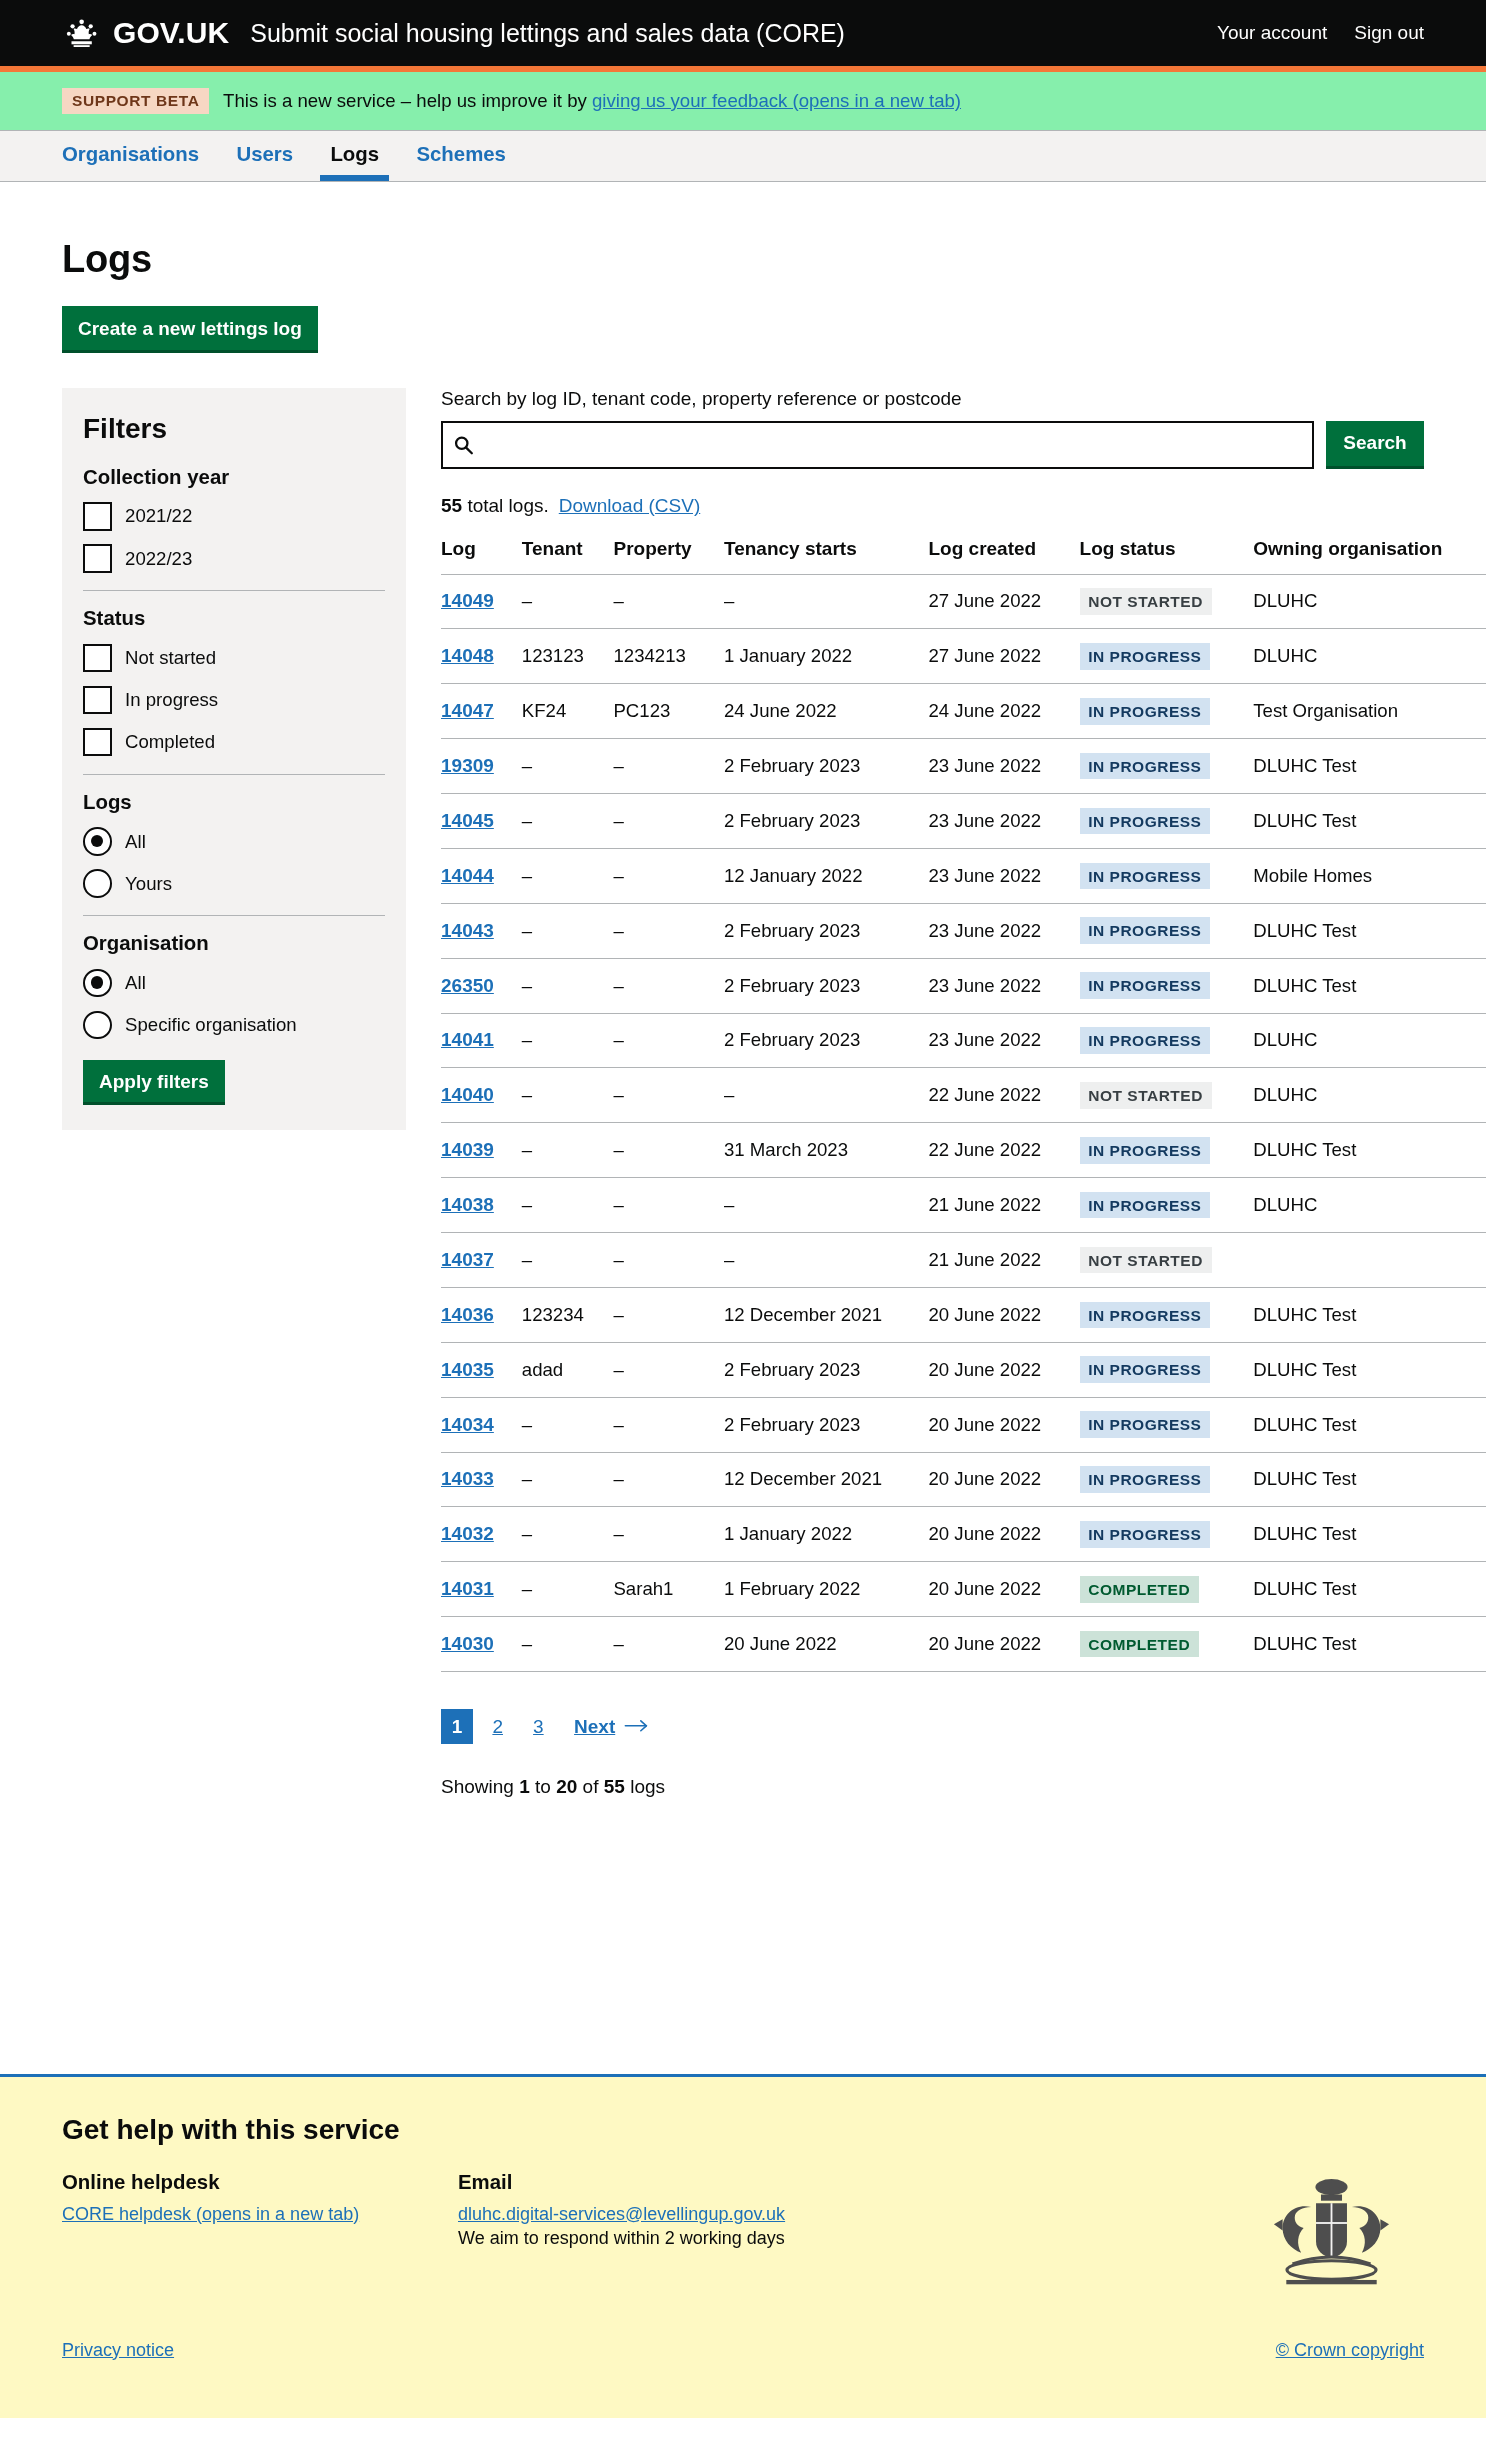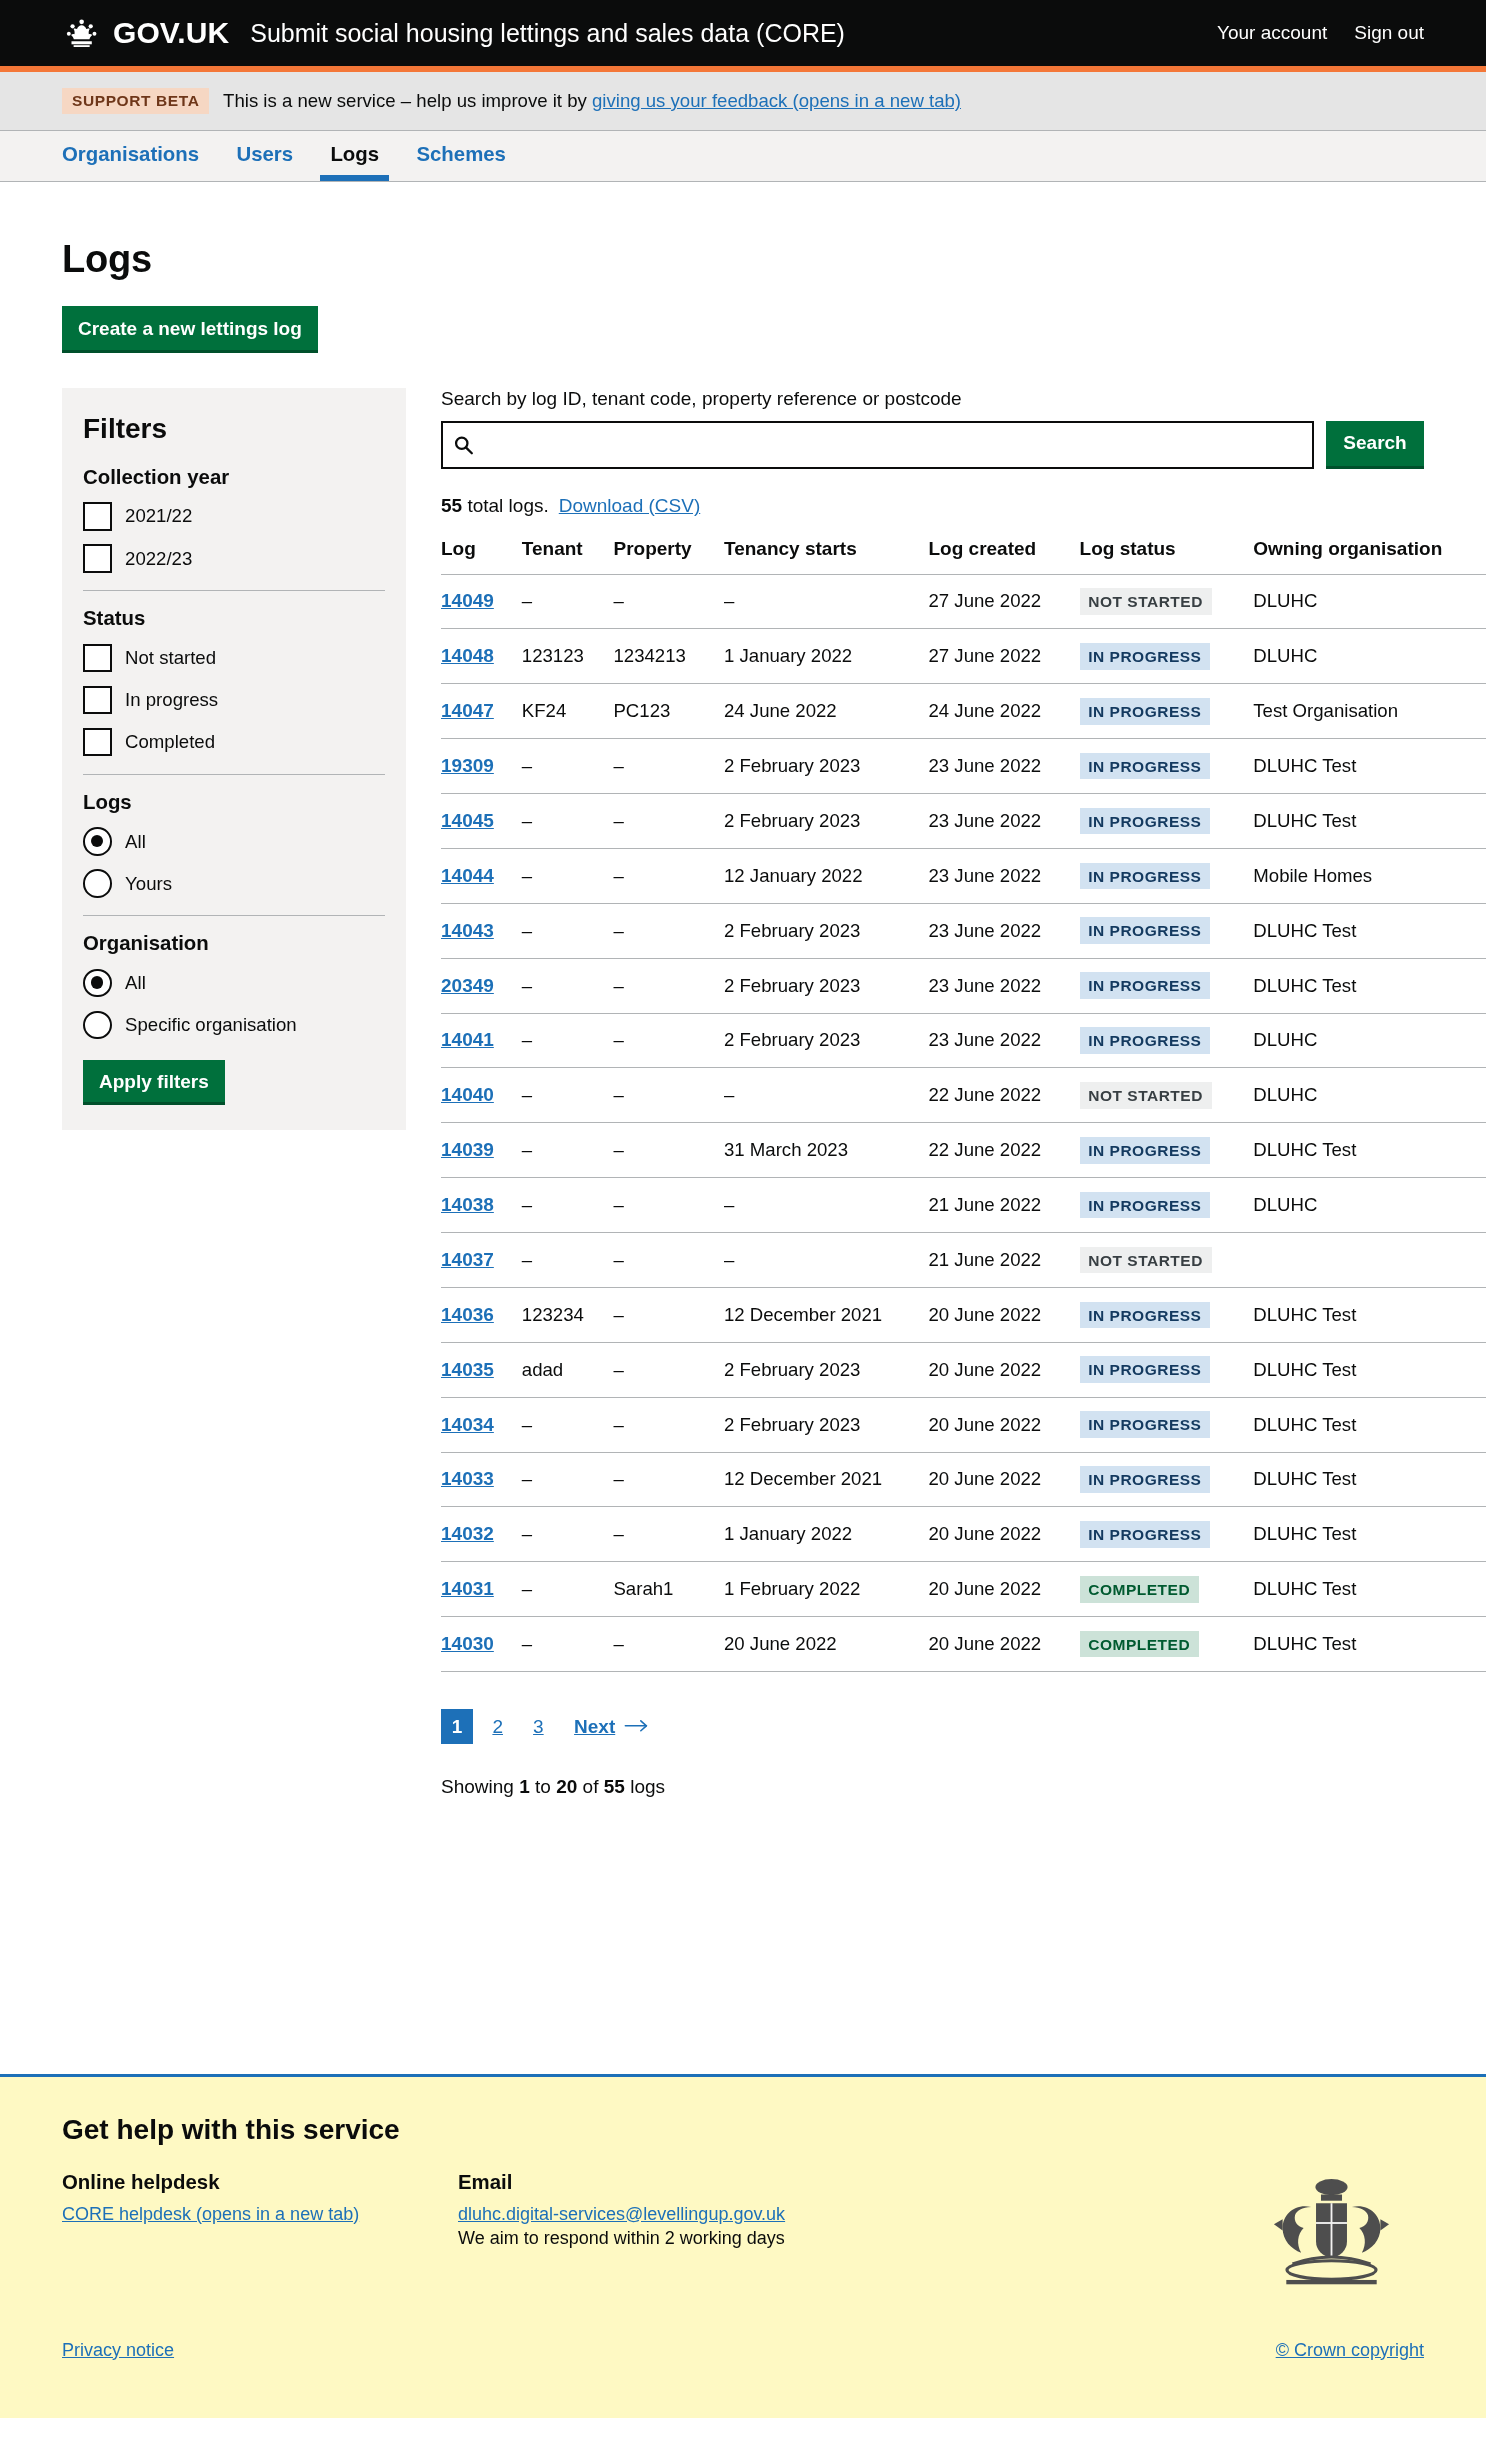--- a/index.html
+++ b/index.html
@@ -54,21 +54,21 @@
   }
   .orange-bar { height: 6.2px; background: #f47738; }
 
   
   .phase-banner {
     border-bottom: 1.9px solid #b1b4b6;
     padding: 16px 62px;
     display: flex;
     align-items: center;
     gap: 13.6px;
-    background: #e5e5e5;
+    background: #86efac;
   }
   .phase-tag {
     background: #f6d7c3;
     color: #6e3619;
     font-weight: bold;
     font-size: 15.5px;
     padding: 3.7px 10px;
     letter-spacing: 0.6px;
     text-transform: uppercase;
     border-radius: 0;
@@ -571,21 +571,21 @@
               <tr>
                 <td><a class="log-link" href="#">14043</a></td>
                 <td>–</td>
                 <td>–</td>
                 <td>2 February 2023</td>
                 <td>23 June 2022</td>
                 <td><span class="tag tag-blue">In progress</span></td>
                 <td>DLUHC Test</td>
               </tr>
               <tr>
-                <td><a class="log-link" href="#">20349</a></td>
+                <td><a class="log-link" href="#">26350</a></td>
                 <td>–</td>
                 <td>–</td>
                 <td>2 February 2023</td>
                 <td>23 June 2022</td>
                 <td><span class="tag tag-blue">In progress</span></td>
                 <td>DLUHC Test</td>
               </tr>
               <tr>
                 <td><a class="log-link" href="#">14041</a></td>
                 <td>–</td>

